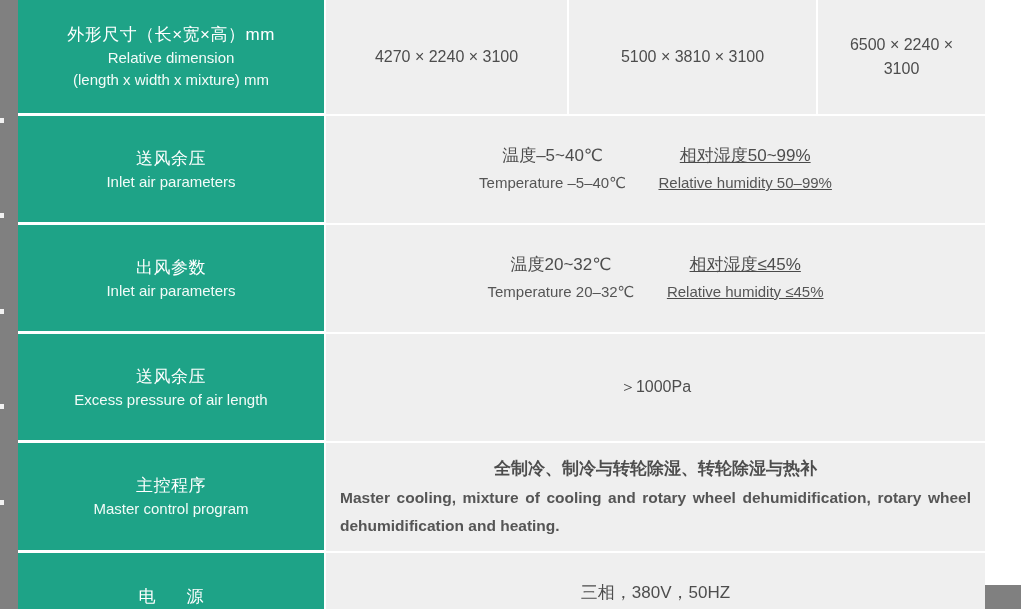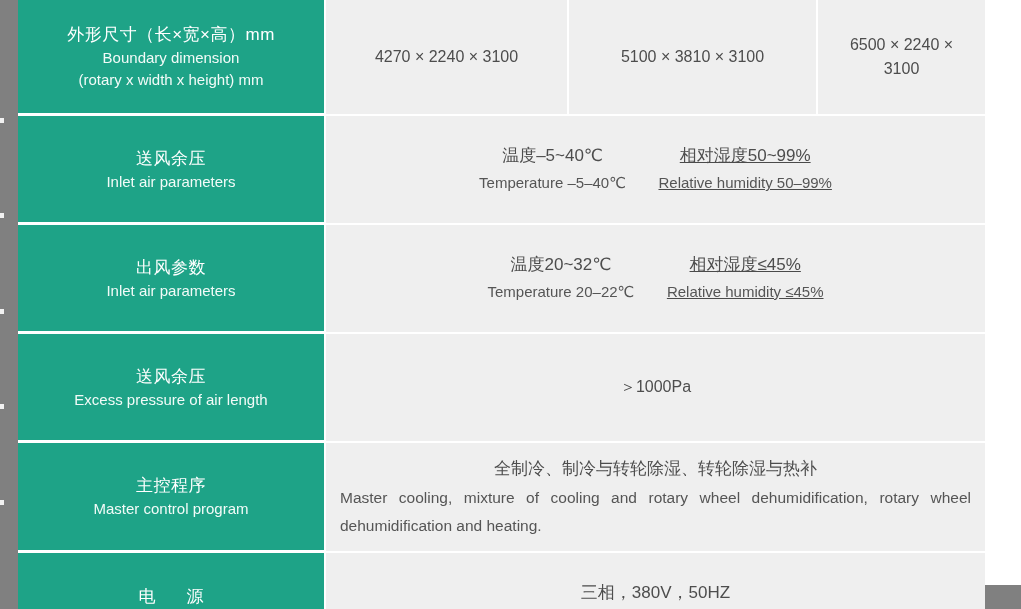--- a/index.html
+++ b/index.html
@@ -99,21 +99,21 @@
   }
   .pair .ln { display: block; white-space: nowrap; text-align: center; }
   .pair-cn { font-size: 17px; line-height: 28px; color: #4d4d4d; }
   .pair-en { font-size: 15px; line-height: 26px; color: #555555; }
 
   .grp { display: inline-block; vertical-align: top; }
   .grp + .grp { margin-left: 28px; text-decoration: underline; }
   .grp .cn { display: block; font-size: 17px; line-height: 28px; color: #4d4d4d; white-space: nowrap; text-align: center;}
   .grp .en { display: block; font-size: 15px; line-height: 26px; color: #555555; white-space: nowrap; text-align: center;}
 
-  .prog-block { text-align: left; padding: 0 16px; }
+  .prog-block { text-align: left; padding: 0 16px; font-weight: bold; }
   .prog-cn { display:block; font-size: 17px; line-height: 30px; color: #4d4d4d; text-align: center; }
   .prog-en { display:block; font-size: 15.5px; line-height: 28px; color: #555555; text-align: justify; }
 </style>
 </head>
 <body>
 
 <div id="page">
 
   <div class="gutter-left"></div>
   <div class="gutter-bottom"></div>
@@ -123,22 +123,22 @@
   <div class="edge-tick" style="top:309px"></div>
   <div class="edge-tick" style="top:404px"></div>
   <div class="edge-tick" style="top:500px"></div>
 
   <table class="spec-table">
     <tbody>
 
       <tr>
         <td class="label-cell" style="height:101px">
           <div class="lbl-cn">外形尺寸（长×宽×高）mm</div>
-          <div class="lbl-en">Boundary dimension</div>
-          <div class="lbl-en">(rotary x width x height) mm</div>
+          <div class="lbl-en">Relative dimension</div>
+          <div class="lbl-en">(length x width x mixture) mm</div>
         </td>
         <td class="value-cell" style="width:213px">
           <span class="val-one">4270 × 2240 × 3100</span>
         </td>
         <td class="value-cell" style="width:219px">
           <span class="val-one">5100 × 3810 × 3100</span>
         </td>
         <td class="value-cell">
           <span class="val-one">6500 × 2240 × 3100</span>
         </td>
@@ -162,21 +162,21 @@
       </tr>
 
       <tr>
         <td class="label-cell" style="height:94px">
           <div class="lbl-cn">出风参数</div>
           <div class="lbl-en">Inlet air parameters</div>
         </td>
         <td class="value-cell" colspan="3">
           <span class="grp">
             <span class="cn">温度20~32℃</span>
-            <span class="en">Temperature 20–22℃</span>
+            <span class="en">Temperature 20–32℃</span>
           </span>
           <span class="grp">
             <span class="cn">相对湿度≤45%</span>
             <span class="en">Relative humidity ≤45%</span>
           </span>
         </td>
       </tr>
 
       <tr>
         <td class="label-cell" style="height:94px">

